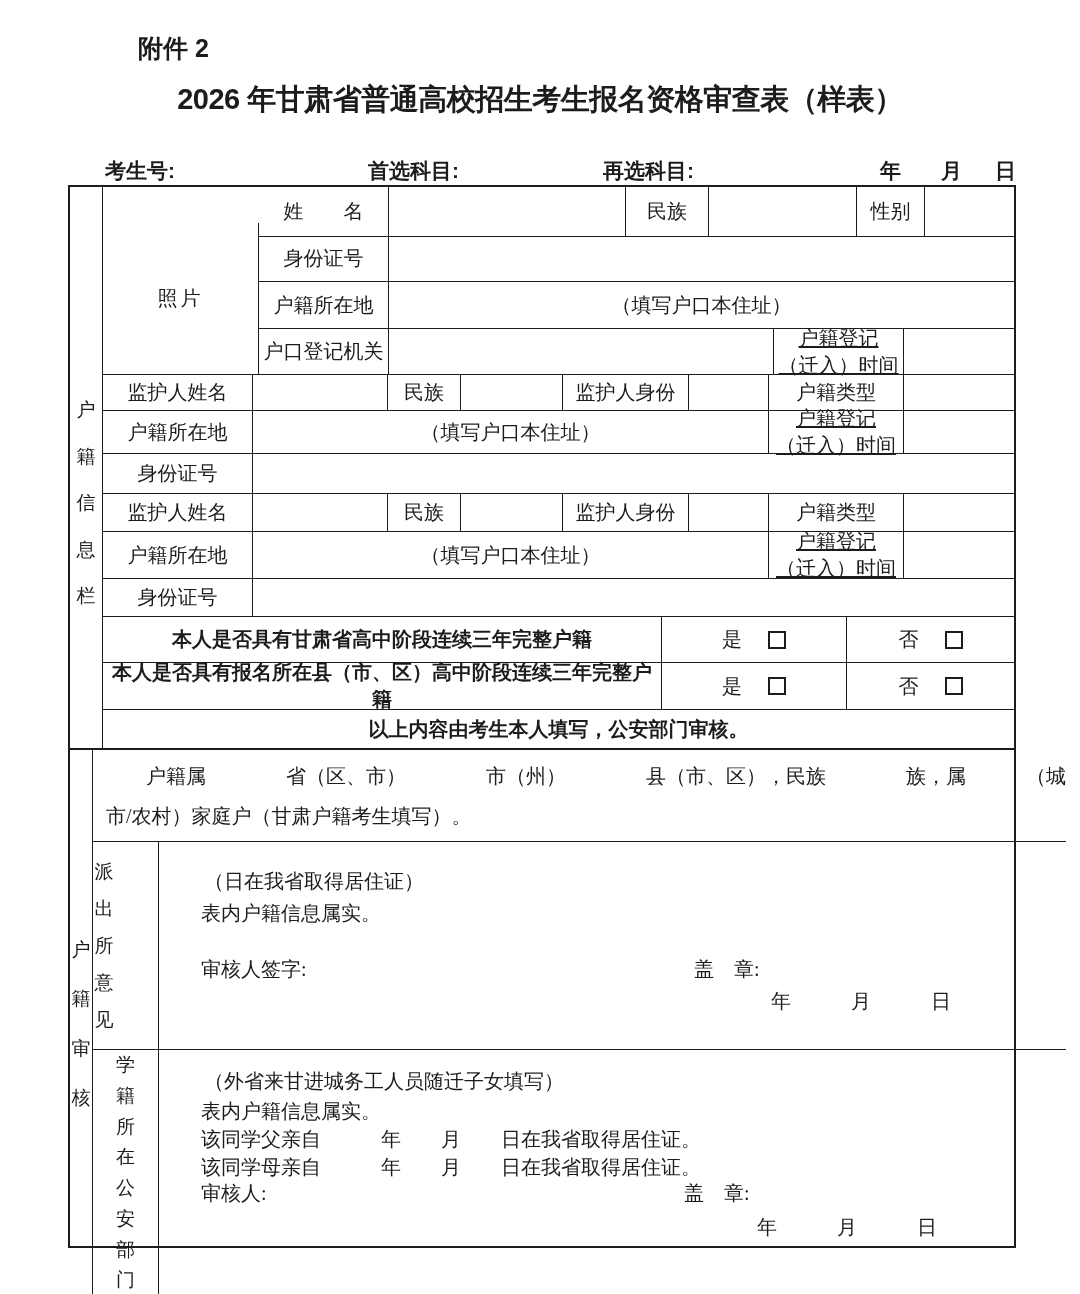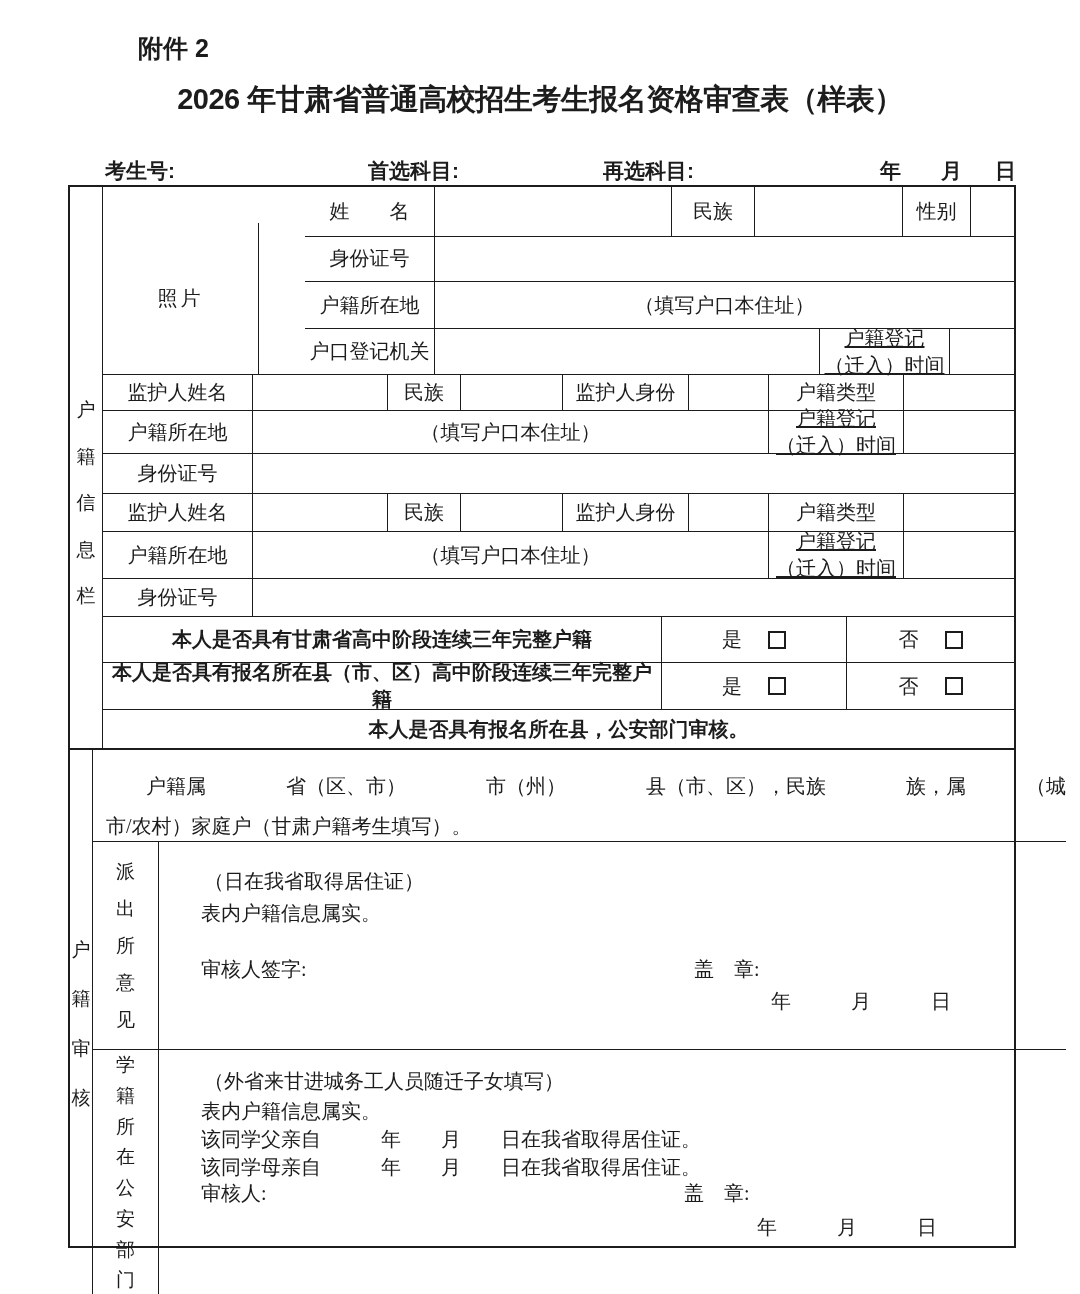--- a/index.html
+++ b/index.html
@@ -28,21 +28,21 @@
   .sec1 { height:563px; border-bottom:2px solid #1c1c1c; }
   .sec2 { flex:1; }
   .side-col { width:33px; border-right:1px solid #1c1c1c; display:flex; justify-content:center; }
   .vtext { width:22px; text-align:center; word-break:break-all; font-size:19px; line-height:2.45; margin-top:auto; margin-bottom:auto; }
   .vtext.push { margin-top:200px; margin-bottom:auto; }
   .sec2 .vtext { line-height:2.6; margin-top:175px; }
   .main-col { flex:1; display:flex; flex-direction:column; }
 
   .blockA { display:flex; height:188px; border-bottom:1px solid #1c1c1c; }
   .photo-cell { width:156px; border-right:1px solid #1c1c1c; display:flex; align-items:center; justify-content:center; font-size:20px; letter-spacing:3px;margin-top:36px; }
-  .blockA-right { flex:1; display:flex; flex-direction:column;margin-left:46px; }
+  .blockA-right { flex:1; display:flex; flex-direction:column; }
 
   .trow { display:flex; border-bottom:1px solid #1c1c1c; }
   .trow.last { border-bottom:none; }
   .trow > div { border-right:1px solid #1c1c1c; display:flex; align-items:center; justify-content:center; font-size:20px; text-align:center; }
   .trow > div:last-child { border-right:none; }
   .fx { flex:1; }
 
   .h50{height:50px}.h46{height:46px}.h47{height:47px}.h45{height:45px}
   .h36{height:36px}.h43{height:43px}.h40{height:40px}.h38{height:38px}
 
@@ -54,27 +54,27 @@
 
   .id-grid { flex:1; display:flex; }
   .id-cell { flex:1; }
   .id-cell:not(:first-child) { border-left:1px solid #1c1c1c; }
 
   .q-text { font-size:20px; }
   .yn-pair { display:flex; align-items:center; gap:26px; }
   .cbox { display:inline-block; width:18px; height:18px; border:2px solid #1c1c1c; background:#fff; }
 
   
-  .belong-row { height:92px; border-bottom:1px solid #1c1c1c; font-size:20px; padding:16px 0 0 13px; line-height:40px; }
+  .belong-row { height:92px; border-bottom:1px solid #1c1c1c; font-size:20px; padding:6px 0 0 13px; line-height:40px; }
   .belong-l1 { padding-left:40px; white-space:pre; }
   .belong-l2 { white-space:pre; }
 
   .op-row { display:flex; border-bottom:1px solid #1c1c1c; }
   .op-row.last { border-bottom:none; }
-  .op-label { width:66px; border-right:1px solid #1c1c1c; display:flex; justify-content:center; }
+  .op-label { width:66px; border-right:1px solid #1c1c1c; display:flex; justify-content:flex-start; }
   .op-label .v1 { width:22px; text-align:center; word-break:break-all; font-size:19px; line-height:1.95; margin:auto 0; }
   .op-label .v2 { width:44px; text-align:center; word-break:break-all; font-size:19px; line-height:1.62; margin:auto 15px; }
   .op-content { flex:1; position:relative; font-size:20px; }
   .abs { position:absolute; white-space:pre; }
 </style>
 </head>
 <body>
 
 <div class="page">
 
@@ -257,21 +257,21 @@
           </div>
           <div class="fx">
             <span class="yn-pair">
                 <span>否</span>
                 <span class="cbox"></span>
               </span>
           </div>
         </div>
 
         <div class="trow h38 last">
-          <div class="fx bold-sans" style="font-size:20px">本人是否具有报名所在县，公安部门审核。</div>
+          <div class="fx bold-sans" style="font-size:20px">以上内容由考生本人填写，公安部门审核。</div>
         </div>
 
       </div>
     </div>
 
     <div class="section sec2">
       <div class="side-col">
         <div class="vtext">户籍审核</div>
       </div>
       <div class="main-col">

